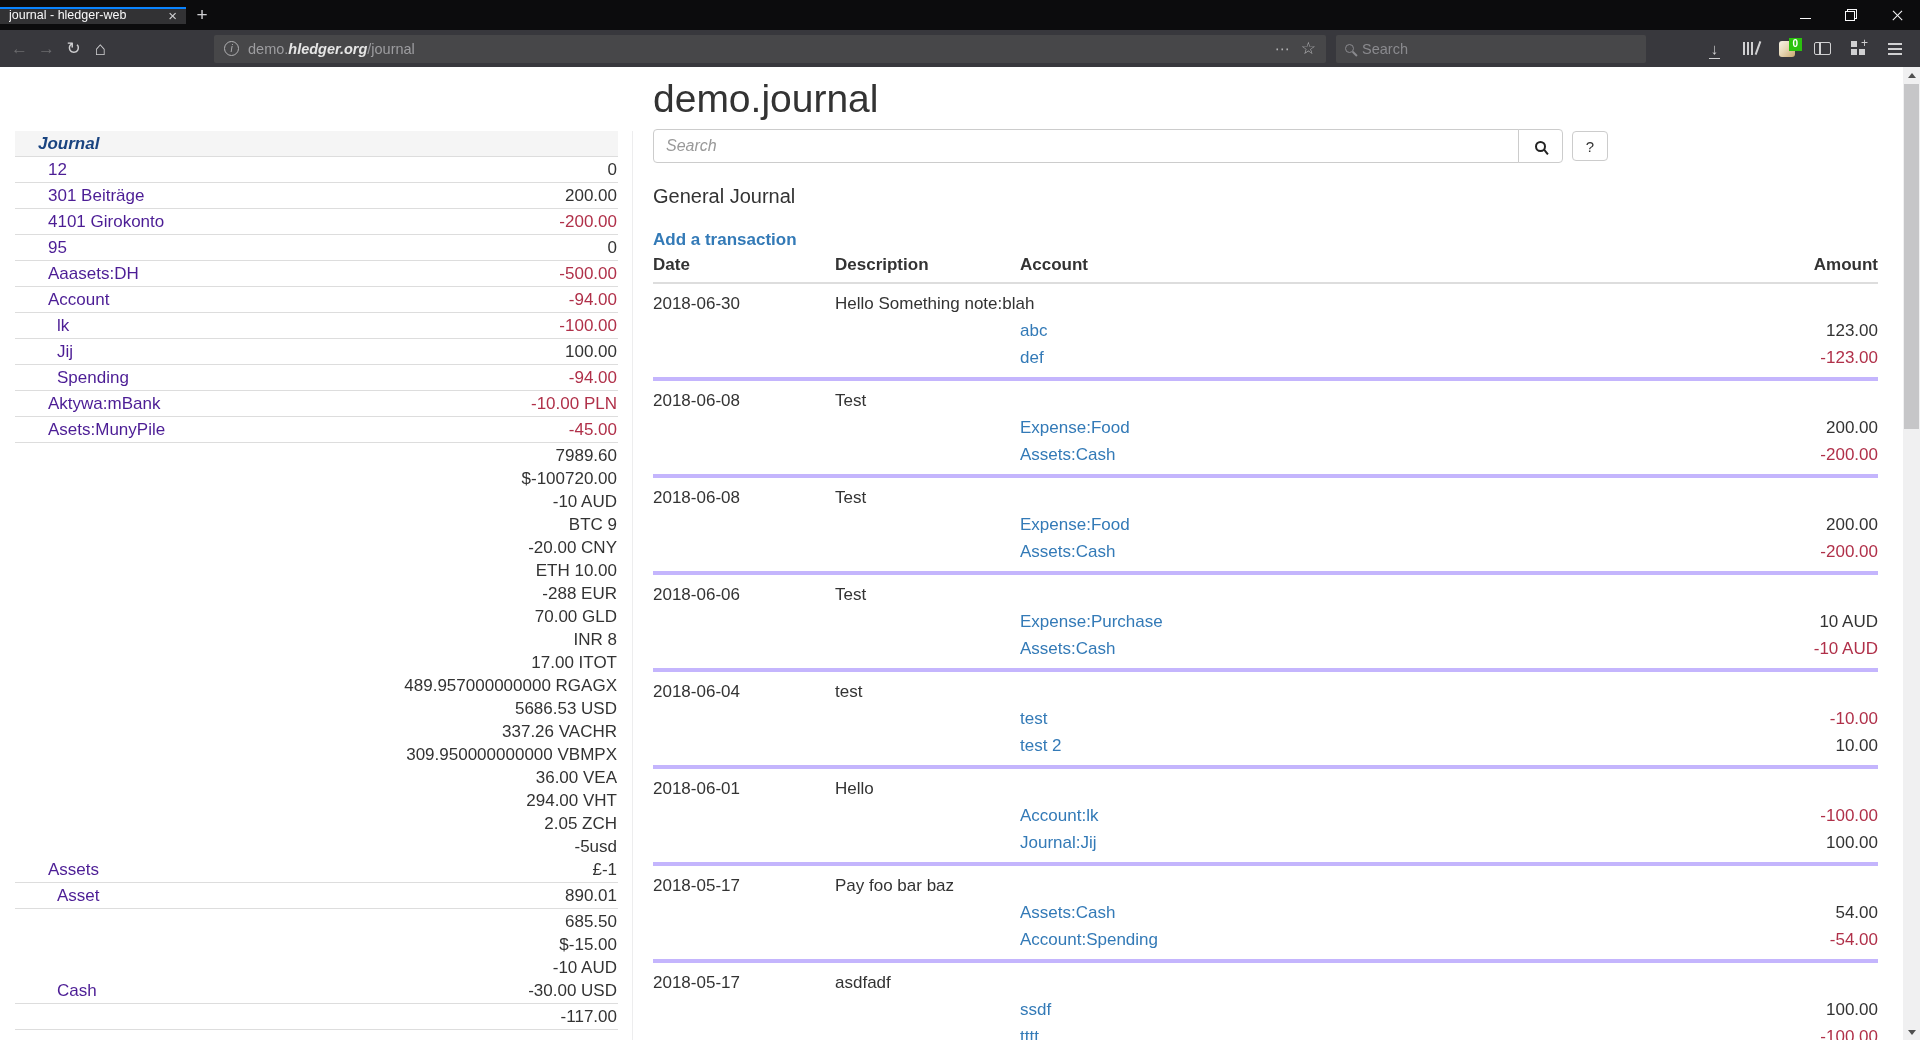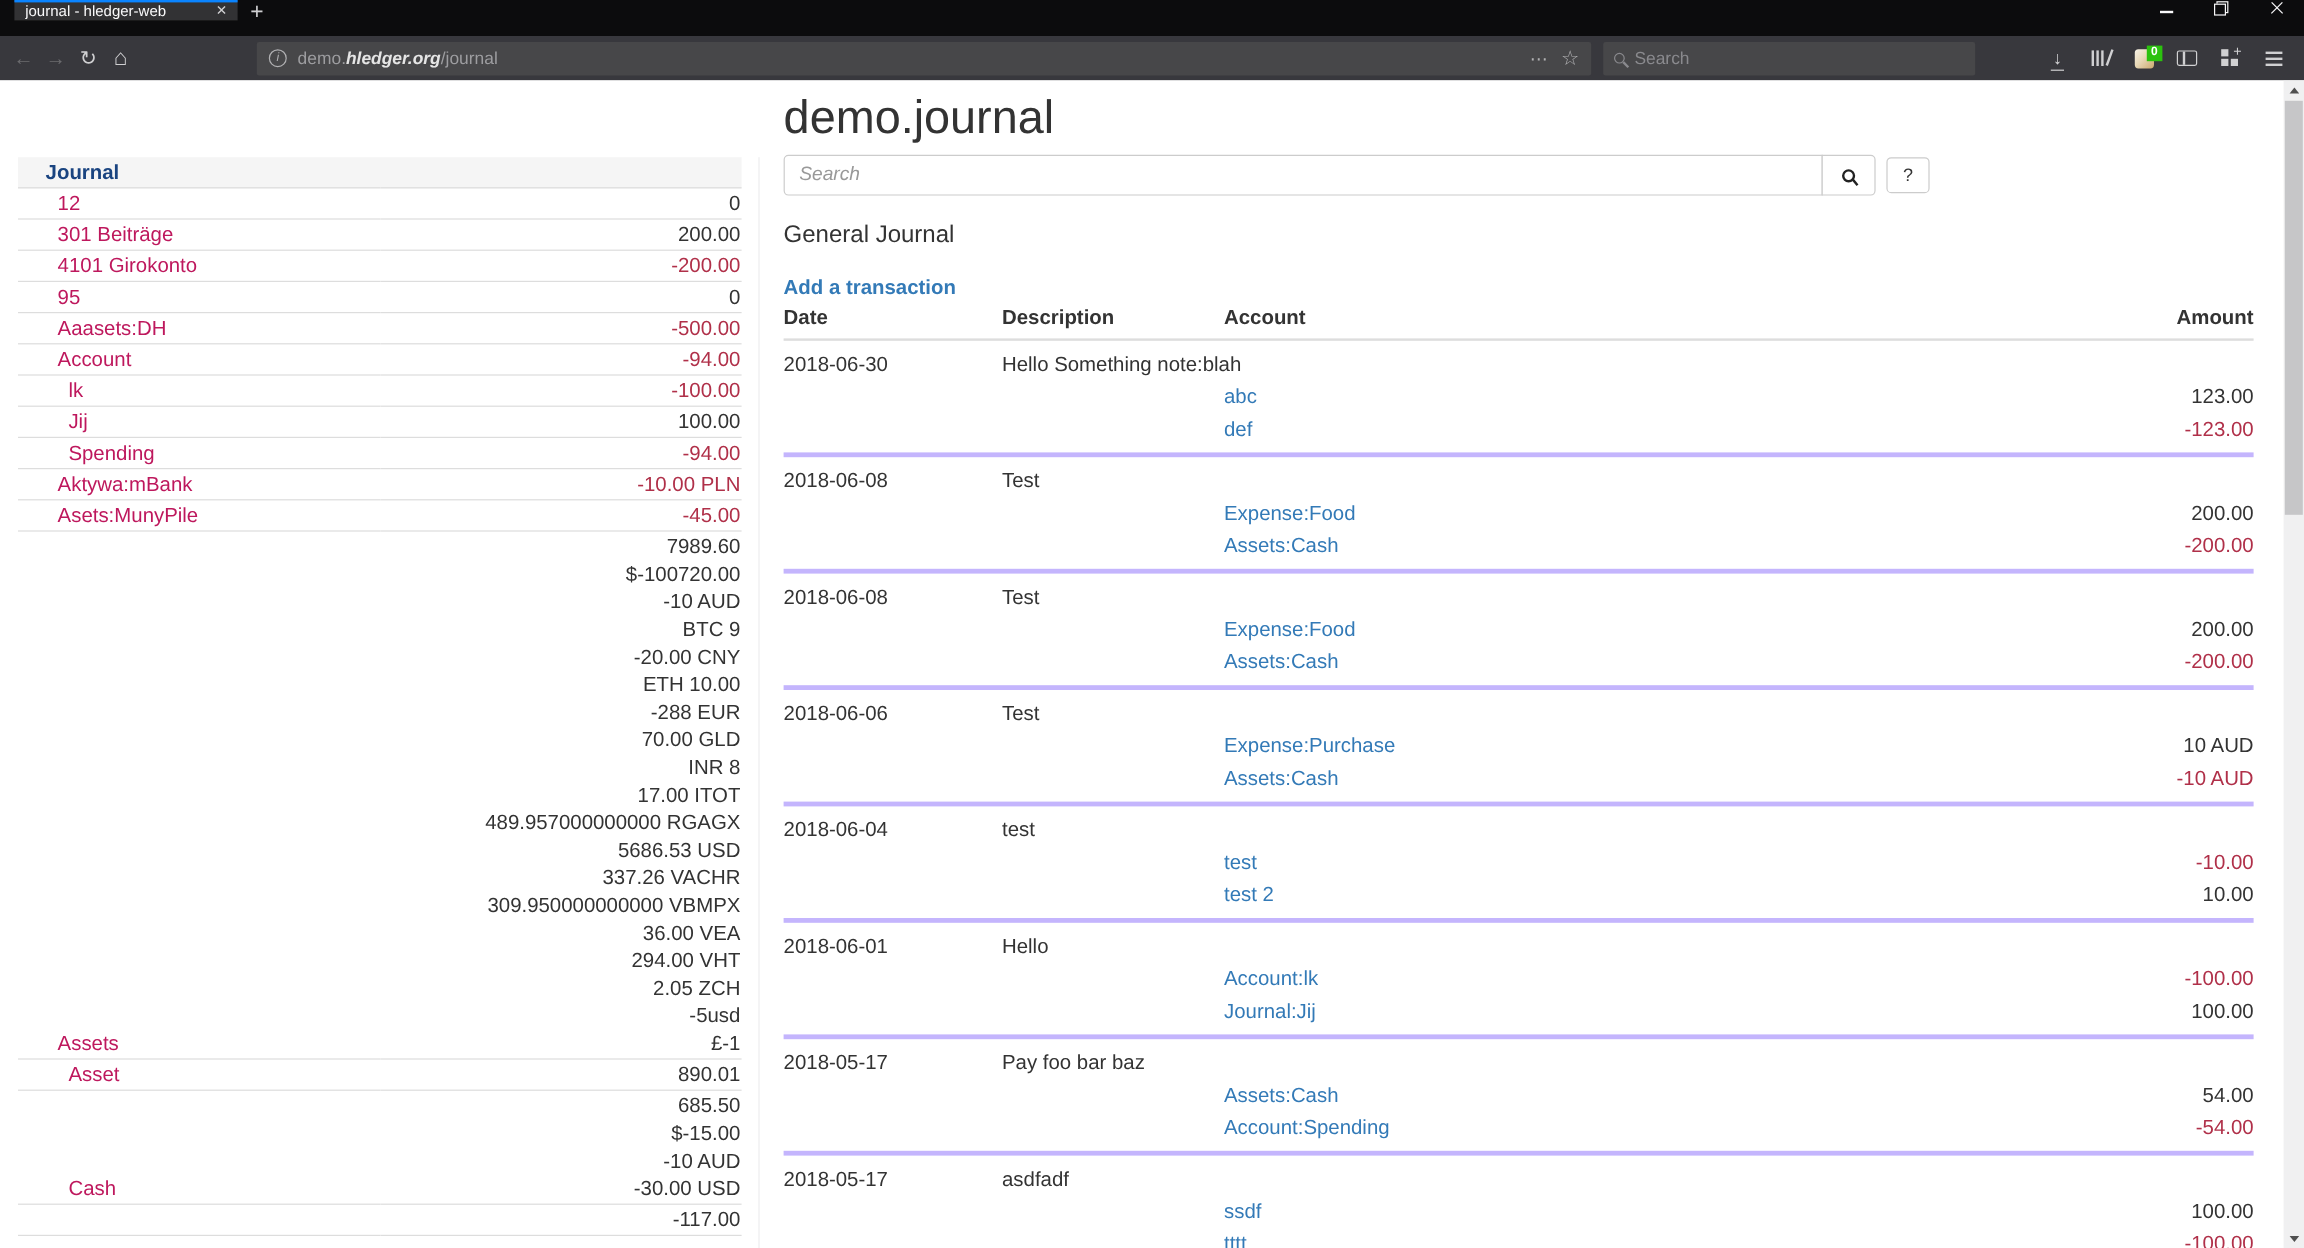--- a/index.html
+++ b/index.html
@@ -2,21 +2,21 @@
 <html><head>
 <meta charset="utf-8">
 <style>
   * { box-sizing: border-box; margin: 0; padding: 0; }
   html, body { width: 1920px; height: 1040px; overflow: hidden; }
   body { font-family: "Liberation Sans", sans-serif; background: #fff; position: relative;
          --neg: #b03049; --link: #337ab7; --accent: #0a84ff; }
 
   
   .tabbar { position: absolute; top: 0; left: 0; right: 0; height: 30px; background: #0c0c0d;
-            display: flex; align-items: flex-start; padding-left: 12px; }
+            display: flex; align-items: center; }
   .tab { position: relative; width: 186px; background: #323234; display: flex; align-items: center;
          padding: 0 9px; }
   .tab::before { content: ''; position: absolute; top: 0; left: 0; right: 0; height: 2px; background: var(--accent); }
   .tab-title { flex: 1; color: #f9f9fa; font-size: 12.5px; white-space: nowrap; overflow: hidden; }
   .tab-close { color: #cfcfd1; font-size: 15px; margin-left: 6px; cursor: default; }
   .newtab { width: 32px; display: flex; align-items: center; justify-content: center;
             color: #cfcfd1; font-size: 19px; }
   .win-controls { margin-left: auto; display: flex; }
   .win-btn { width: 46px; display: flex; align-items: center; justify-content: center; }
   .min-glyph { width: 11px; height: 1.5px; background: #f9f9fa; margin-top: 7px; }
@@ -75,22 +75,22 @@
   .sb-arrow { position: absolute; left: 0; width: 17px; height: 16px; display: flex; align-items: center; justify-content: center; }
   .sb-arrow.up { top: 0; } .sb-arrow.down { bottom: 0; }
   .tri-up { width: 0; height: 0; border-left: 4px solid transparent; border-right: 4px solid transparent; border-bottom: 5px solid #505050; }
   .tri-down { width: 0; height: 0; border-left: 4px solid transparent; border-right: 4px solid transparent; border-top: 5px solid #505050; }
   .sb-thumb { position: absolute; left: 1px; right: 1px; top: 17px; height: 345px; background: #c6c6c8; }
 
   
   .sidebar-table { position: absolute; left: 15px; top: 64px; width: 603px; border-collapse: collapse;
                    font-size: 17px; table-layout: fixed; }
   .sidebar-table td { border-bottom: 1px solid #ddd; padding: 1px 1px 1px 0; line-height: 23px; vertical-align: bottom; }
-  .heading-row td { background: #f5f5f5; font-weight: bold; color: #1a4480; padding-left: 23px; }
-  .acct-name { color: #be185d; white-space: nowrap; overflow: hidden; margin-top: 12px; }
+  .heading-row td { background: #f5f5f5; font-weight: bold; color: #1a4480; padding-left: 23px; font-style: italic; }
+  .acct-name { color: #4c1d95; white-space: nowrap; overflow: hidden; margin-top: 12px; }
   .acct-name.depth-1 { padding-left: 33px; }
   .acct-name.depth-2 { padding-left: 42px; }
   .acct-amt { text-align: right; }
   .amt-line { white-space: nowrap; }
   .amt-line.neg { color: var(--neg); }
 
   
   .main { position: absolute; left: 653px; top: 0; width: 1225px; }
   .page-title { font-size: 39px; font-weight: normal; color: #333; position: absolute; top: 10px; left: 0; }
   .search-form { position: absolute; top: 62px; left: 0; display: flex; align-items: flex-start; }

